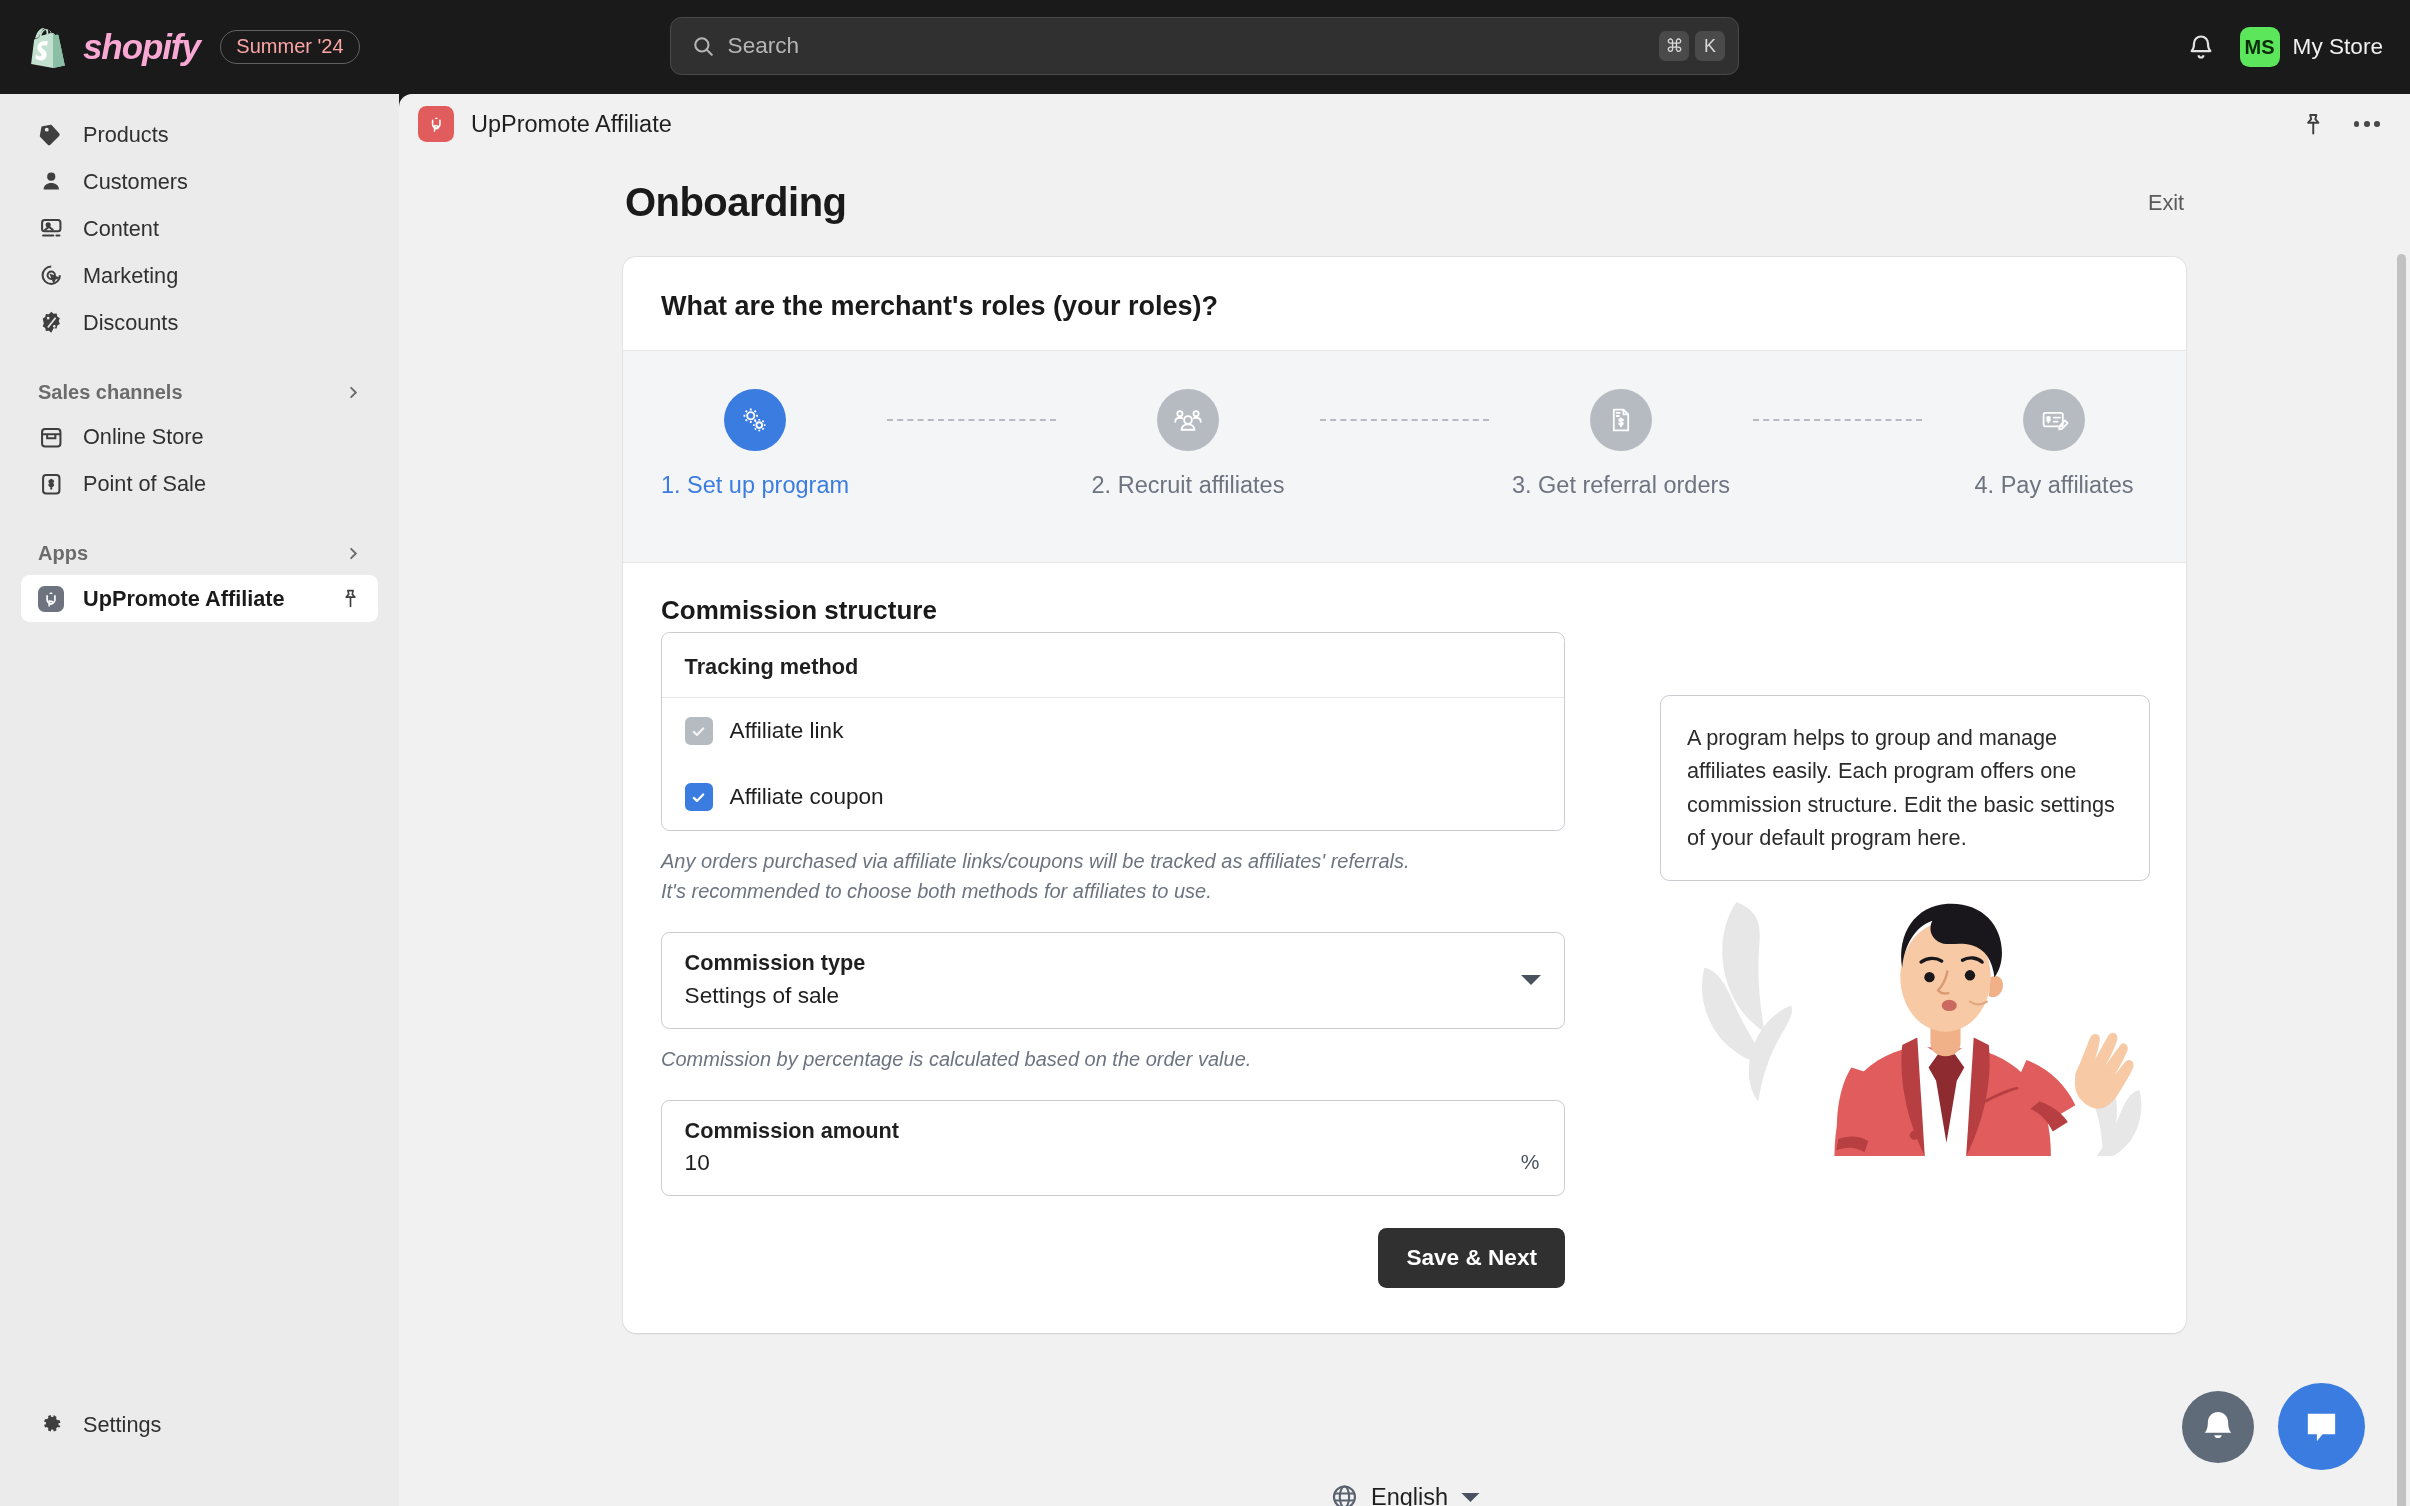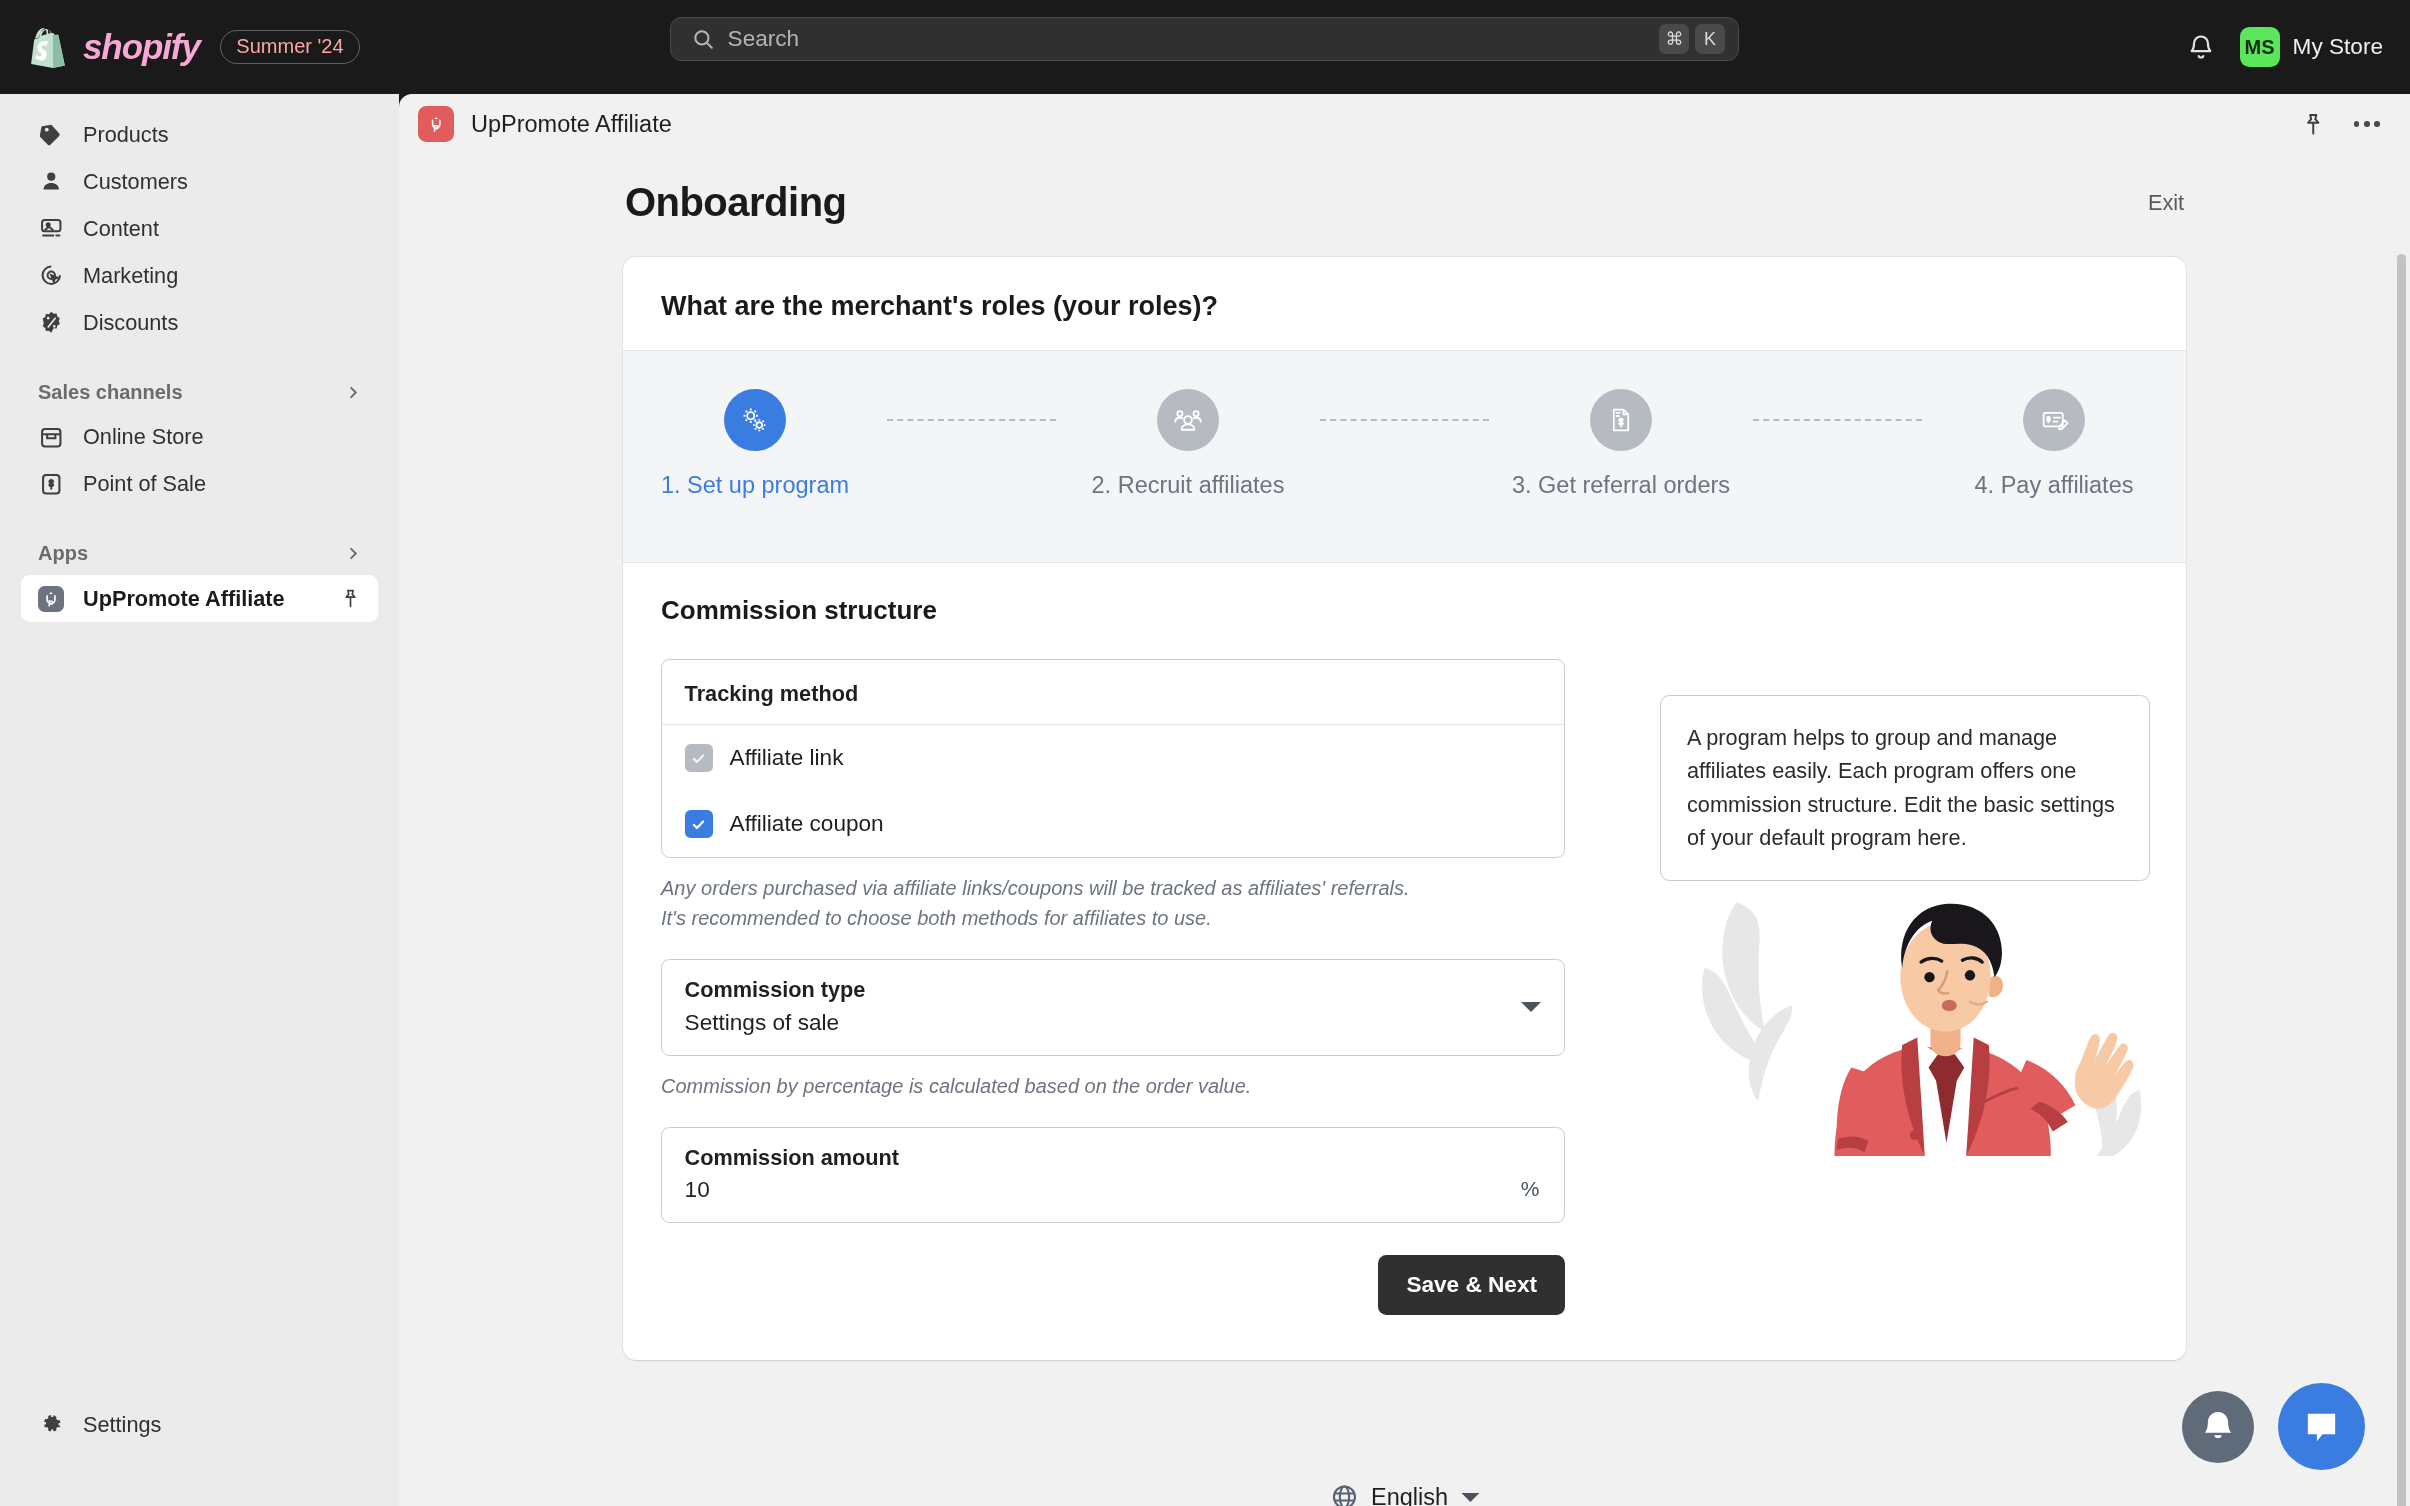--- a/index.html
+++ b/index.html
@@ -23,21 +23,21 @@
     color: #f9a8d4; font-size: 35px; font-weight: bold;
     font-style: italic; letter-spacing: -1.1px;
   }
   .season-badge {
     border: 1.4px solid #616161; border-radius: 17px;
     padding: 3.8px 15px 5.6px; color: #fca5a5;
     font-size: 20px; margin-left: 5.6px;
   }
   .searchwrap {
     position: absolute; left: 670px; top: 17px;
-    width: 1069px; height: 44px;
+    width: 1069px; height: 58px;
   }
   .searchbox {
     width: 100%; height: 100%;
     background: #303030; border: 0.9px solid #4a4a4a;
     border-radius: 11.3px;
     display: flex; align-items: center; padding: 0 13px 0 21px;
   }
   .search-icon { width: 22.6px; height: 22.6px; flex: none; }
   .search-ph { color: #b5b5b5; font-size: 22.6px; margin-left: 13px; flex: 1; }
   .kbd {
@@ -158,21 +158,21 @@
     display: block; width: 100%; height: 0;
     border-top: 2.8px dashed #b6bbc2;
   }
 
   .card-body { padding: 32px 38px 45px; position: relative; }
   .sec-label { font-size: 26px; font-weight: bold; color: #1a1a1a; }
 
   .form-col { width: 904px; }
   .field-box {
     border: 0.9px solid #c9ccd0; border-radius: 8.5px;
-    background: #fff; margin-top: 33px;
+    background: #fff; margin-top: 6px;
   }
   .field-label { font-size: 21.7px; font-weight: bold; color: #1f1f1f; }
   .tm-head { padding: 21px 22.6px 17px; border-bottom: 0.9px solid #e6e6e6; }
   .cb-row { display: flex; align-items: center; gap: 17px; padding: 19px 22.6px; }
   .cbox {
     width: 28px; height: 28px; border-radius: 5.6px;
     display: flex; align-items: center; justify-content: center; flex: none;
   }
   .cbox.on { background: #3b7ce0; }
   .cbox.dim { background: #b6bbc2; }

